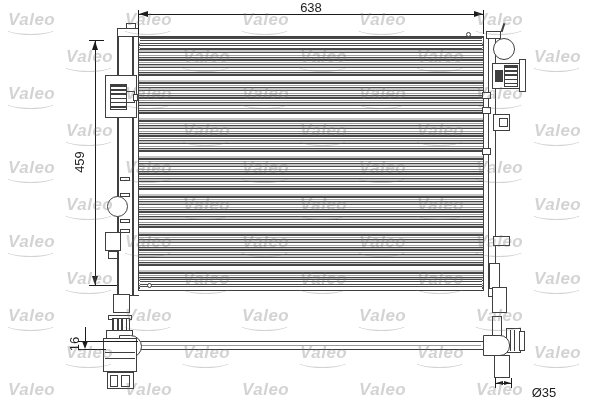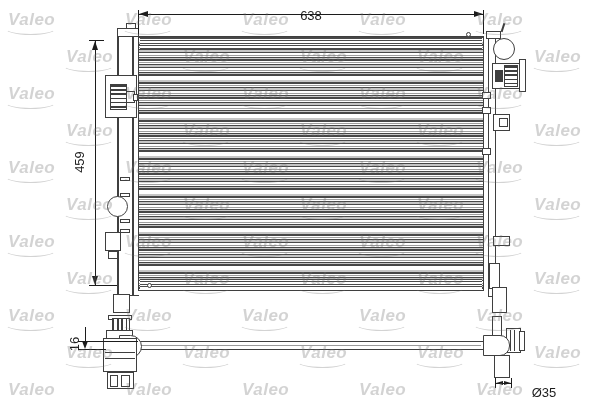--- a/index.html
+++ b/index.html
@@ -121,21 +121,21 @@
     <div class="r" style="left:489px;top:263px;width:11px;height:26px;"></div>
     <div class="r" style="left:492px;top:287px;width:15px;height:26px;"></div>
   </div>
 
   <div>
     <div class="dl" style="left:138px;top:10px;width:1px;height:24px;"></div>
     <div class="dl" style="left:483px;top:10px;width:1px;height:24px;"></div>
     <div class="dl" style="left:138px;top:14px;width:346px;height:1px;"></div>
     <div class="arw" style="left:139px;top:11.3px;border-top:3.2px solid transparent;border-bottom:3.2px solid transparent;border-right:9px solid var(--dim);"></div>
     <div class="arw" style="left:474px;top:11.3px;border-top:3.2px solid transparent;border-bottom:3.2px solid transparent;border-left:9px solid var(--dim);"></div>
-    <div class="dimtxt" style="left:291px;top:8px;width:40px;">638</div>
+    <div class="dimtxt" style="left:291px;top:0px;width:40px;">638</div>
   </div>
 
   <div>
     <div class="dl" style="left:89px;top:40px;width:15px;height:1px;"></div>
     <div class="dl" style="left:89px;top:285px;width:28px;height:1px;"></div>
     <div class="dl" style="left:95px;top:40px;width:1px;height:246px;"></div>
     <div class="arw" style="left:92.3px;top:41px;border-left:3.2px solid transparent;border-right:3.2px solid transparent;border-bottom:9px solid var(--dim);"></div>
     <div class="arw" style="left:92.3px;top:276px;border-left:3.2px solid transparent;border-right:3.2px solid transparent;border-top:9px solid var(--dim);"></div>
     <div class="dimtxt vtxt" style="left:60px;top:154px;width:40px;height:16px;">459</div>
   </div>

